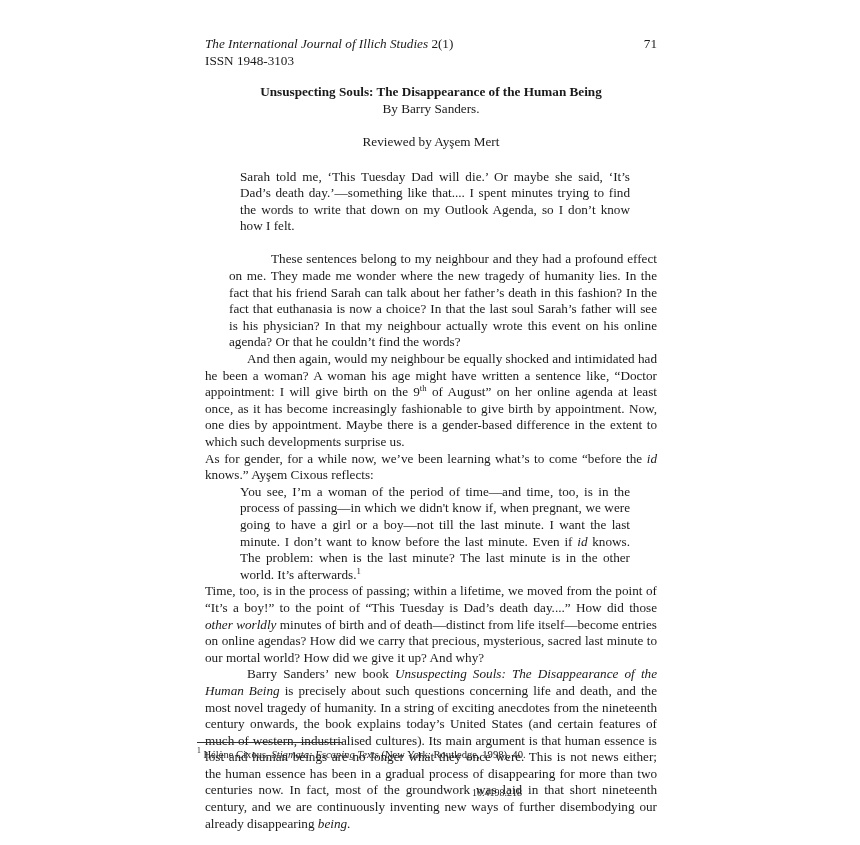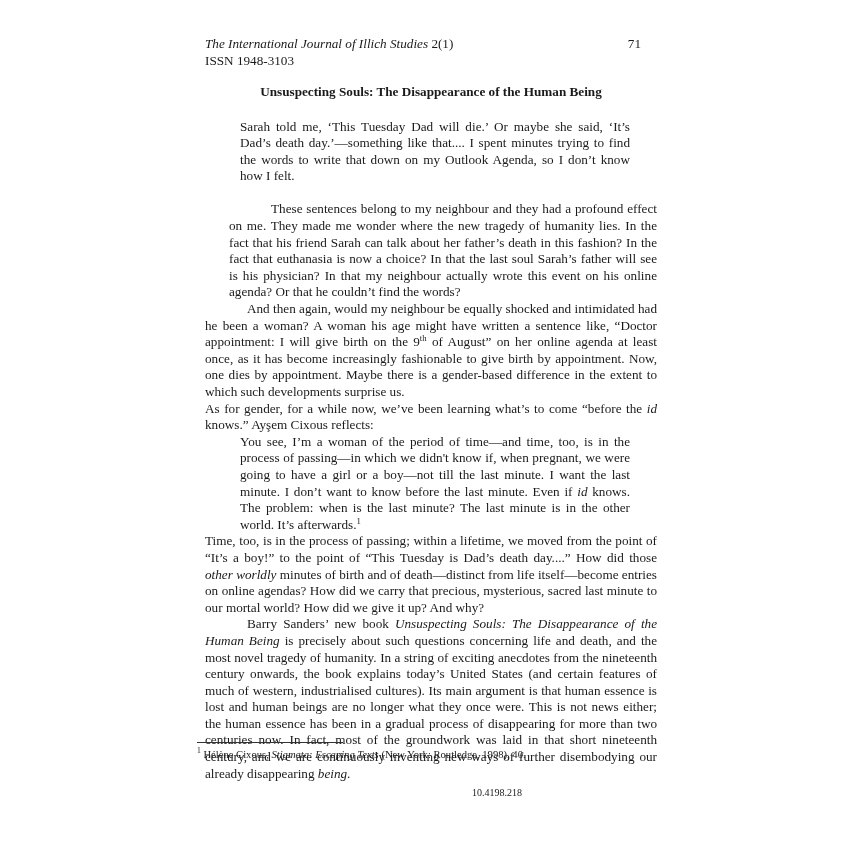--- a/index.html
+++ b/index.html
@@ -33,21 +33,21 @@
     line-height: 16.5px;
   }
   .runhead .journal {
     font-style: italic;
   }
   .runhead .issue {
     font-style: normal;
   }
   .runhead .folio {
     position: absolute;
-    right: 16px;
+    right: 0;
     top: 36px;
     font-style: normal;
   }
   .runhead .issn {
     display: block;
   }
 
   
   .titleblock {
     margin-top: 15px;
@@ -139,20 +139,22 @@
   <div class="content">
 
     <div class="runhead">
       <span class="journal">The International Journal of Illich Studies</span><span class="issue"> 2(1)</span>
       <span class="folio">71</span>
       <span class="issn">ISSN 1948-3103</span>
     </div>
 
     <div class="titleblock">
       <div class="booktitle">Unsuspecting Souls: The Disappearance of the Human Being</div>
+      <div>By Barry Sanders.</div>
+      <div class="reviewer">Reviewed by Ayşem Mert</div>
     </div>
 
     <div class="body">
 
       <blockquote class="quote bq-gap-before">
         <p>Sarah told me, ‘This Tuesday Dad will die.’  Or maybe she said, ‘It’s Dad’s death day.’—something  like that.... I spent minutes trying to find the words to write that down on my Outlook Agenda, so I don’t know how I felt.</p>
       </blockquote>
 
       <p class="para gap"><span>These sentences belong to my neighbour and they had a profound effect on me. They made me wonder where the new tragedy of humanity lies. In the fact that his friend Sarah can talk about her father’s death in this fashion? In the fact that euthanasia is now a choice? In that the last soul Sarah’s father will see is his physician? In that my neighbour actually wrote this event on his online agenda? Or that he couldn’t find the words?</span></p>
 

